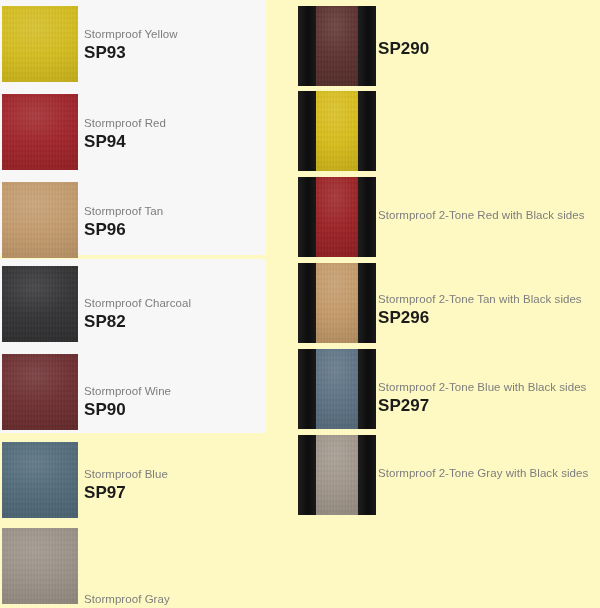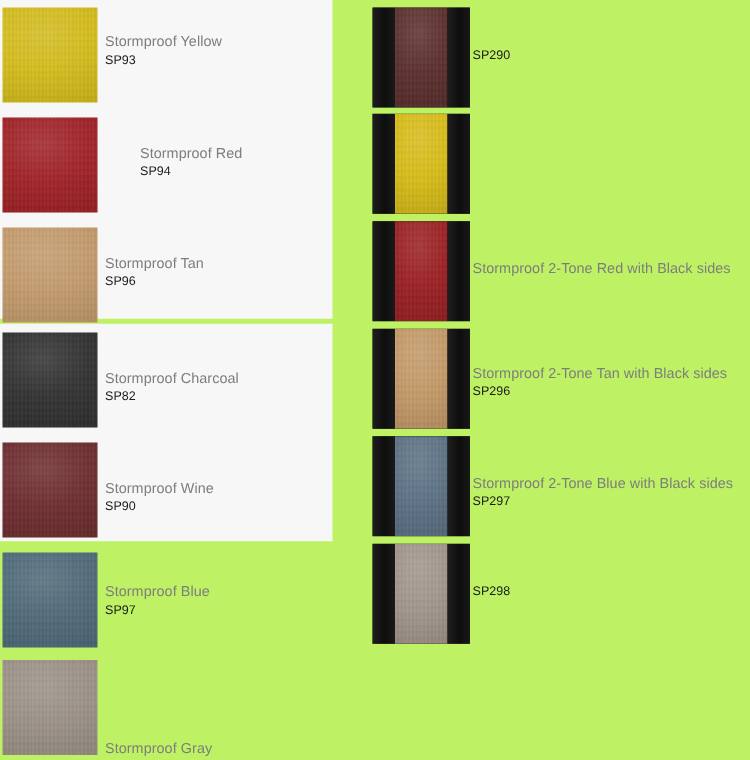--- a/index.html
+++ b/index.html
@@ -15,21 +15,21 @@
     overflow: hidden;
     font-family: "Liberation Sans", sans-serif;
     -webkit-font-smoothing: antialiased;
   }
 
   .canvas {
     position: absolute;
     inset: 0;
     width: 600px;
     height: 608px;
-    background: #bef264;
+    background: #fef9c3;
   }
 
   
   .shade-band {
     position: absolute;
     background: #f7f7f7;
   }
 
   
   .swatch-row {
@@ -130,23 +130,23 @@
     white-space: nowrap;
   }
   .label .name {
     display: block;
     font-size: 11.5px;
     color: #7d7d7d;
     letter-spacing: .05px;
   }
   .label .code {
     display: block;
-    font-size: 10px;
+    font-size: 17px;
     color: #1b1b1b;
-    font-weight: normal;
+    font-weight: bold;
     letter-spacing: .05px;
     margin-top: 1px;
   }
 </style>
 </head>
 <body>
 
 <div class="canvas">
 
   <div class="shade-band" style="left:0px; top:0px; width:266px; height:255px;"></div>
@@ -164,21 +164,21 @@
       <span class="name">Stormproof Yellow</span>
       <span class="code">SP93</span>
     </div>
 
     <div class="swatch-row" style="left:2px; top:94px;">
       <div class="chip" style="width:76px; height:76px; background:#9e1f24;">
         <div class="grain"></div>
         <div class="sheen"></div>
       </div>
     </div>
-    <div class="label" style="left:84px; top:117px;margin-left:28px;">
+    <div class="label" style="left:84px; top:117px;">
       <span class="name">Stormproof Red</span>
       <span class="code">SP94</span>
     </div>
 
     <div class="swatch-row" style="left:2px; top:182px;">
       <div class="chip" style="width:76px; height:76px; background:#c39a6b;">
         <div class="grain"></div>
         <div class="sheen"></div>
       </div>
     </div>
@@ -334,18 +334,18 @@
         <div class="center" style="background:#a1968b;">
           <div class="grain"></div>
           <div class="sheen"></div>
         </div>
         <div class="bar-r" style="width:18px;">
           <div class="bar-sheen"></div>
         </div>
       </div>
     </div>
     <div class="label" style="left:378px; top:467px;">
-      <span class="code">SP298</span>
+      <span class="name">Stormproof 2-Tone Gray with Black sides</span>
     </div>
 
   </div>
 
 </div>
 
 </body></html>

